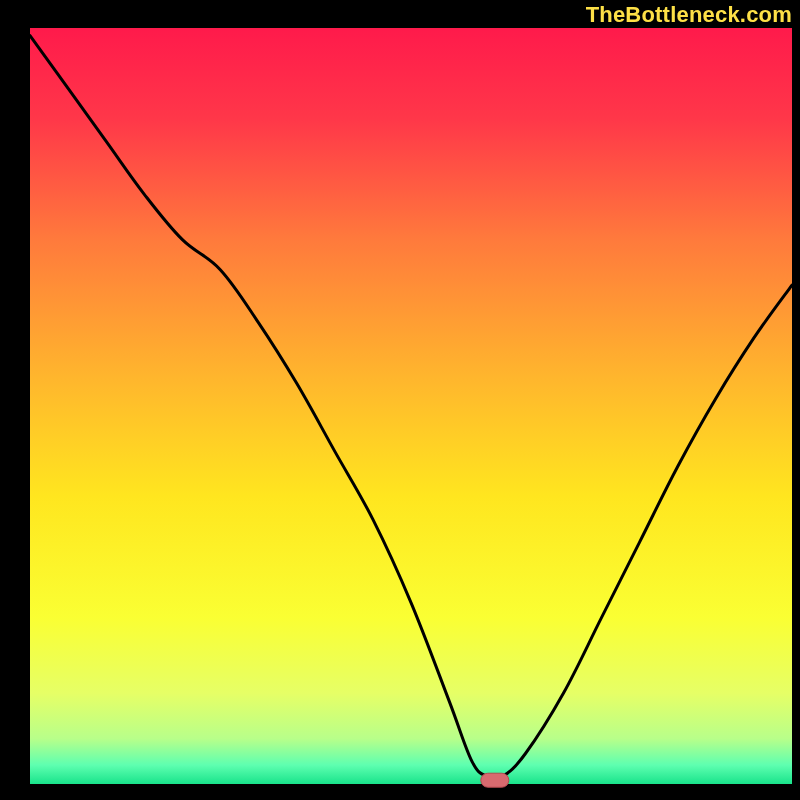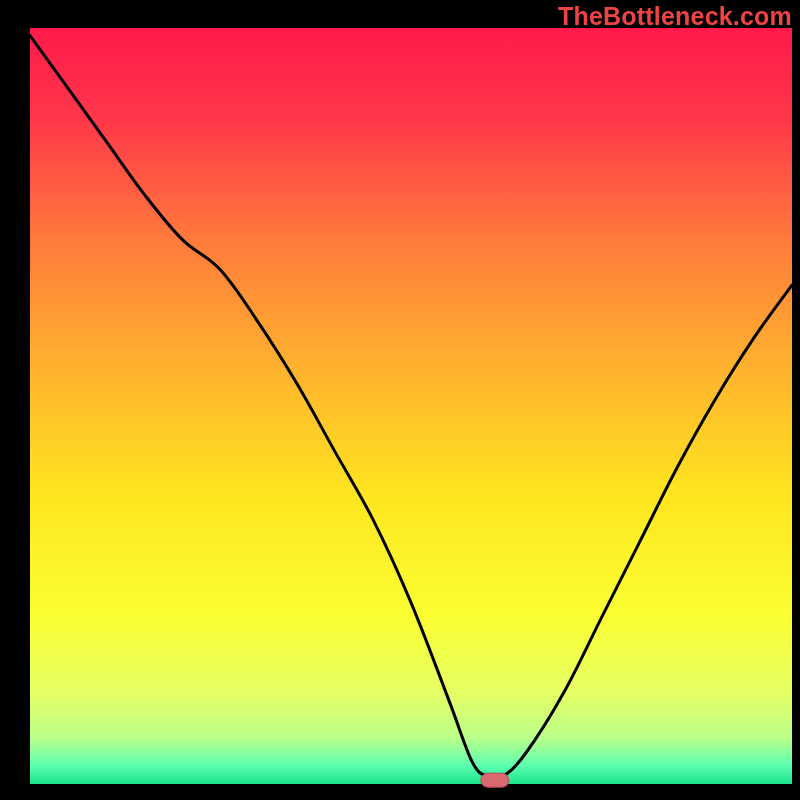--- a/index.html
+++ b/index.html
@@ -16,23 +16,23 @@
     top: 0;
     width: 800px;
     height: 800px;
     background: #000;
   }
   .watermark {
     position: absolute;
     top: 2px;
     right: 8px;
     font-family: Arial, Helvetica, sans-serif;
-    font-size: 25px;
+    font-size: 22px;
     font-weight: 600;
-    color: #ef4444;
+    color: #fde047;
     letter-spacing: 0.2px;
   }
   svg {
     display: block;
   }
 </style>
 </head>
 <body>
 
 <div class="frame">

